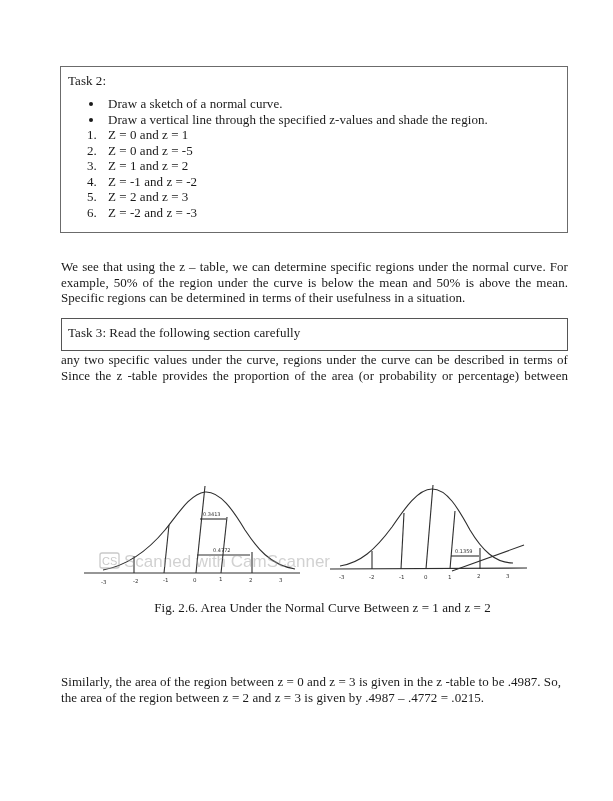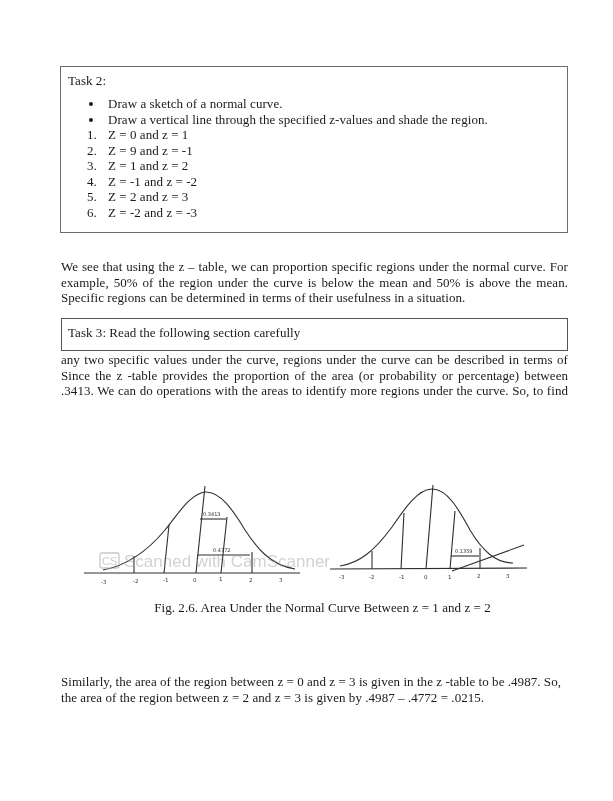--- a/index.html
+++ b/index.html
@@ -25,43 +25,42 @@
 <div class="abs t" style="left:68px; top:73px;">Task 2:</div>
 
 <div class="bullet" style="left:89px; top:102px;"></div>
 <div class="line t" style="left:108px; top:96px;">Draw a sketch of a normal curve.</div>
 <div class="bullet" style="left:89px; top:118px;"></div>
 <div class="line t" style="left:108px; top:112px;text-align:center;">Draw a vertical line through the specified z-values and shade the region.</div>
 
 <div class="line t" style="left:87px; top:127px;">1.</div>
 <div class="line t" style="left:108px; top:127px;">Z = 0 and z = 1</div>
 <div class="line t" style="left:87px; top:143px;">2.</div>
-<div class="line t" style="left:108px; top:143px;">Z = 9 and z = -1</div>
+<div class="line t" style="left:108px; top:143px;">Z = 0 and z = -5</div>
 <div class="line t" style="left:87px; top:158px;">3.</div>
 <div class="line t" style="left:108px; top:158px;">Z = 1 and z = 2</div>
 <div class="line t" style="left:87px; top:174px;">4.</div>
 <div class="line t" style="left:108px; top:174px;">Z = -1 and z = -2</div>
 <div class="line t" style="left:87px; top:189px;">5.</div>
 <div class="line t" style="left:108px; top:189px;">Z = 2 and z = 3</div>
 <div class="line t" style="left:87px; top:205px;">6.</div>
 <div class="line t" style="left:108px; top:205px;">Z = -2 and z = -3</div>
 
 <div class="para t" style="top:259px;">
-  <span class="l">We see that using the z – table, we can proportion specific regions under the normal curve. For</span>
+  <span class="l">We see that using the z – table, we can determine specific regions under the normal curve. For</span>
   <span class="l">example, 50% of the region under the curve is below the mean and 50% is above the mean.</span>
   <span class="l last">Specific regions can be determined in terms of their usefulness in a situation.</span>
 </div>
 
 <div id="task3-box" class="box"></div>
 <div class="abs t" style="left:68px; top:325px;">Task 3: Read the following section carefully</div>
 
 <div class="para t" style="top:352px;">
   <span class="l">any two specific values under the curve, regions under the curve can be described in terms of</span>
   <span class="l">Since the z -table provides the proportion of the area (or probability or percentage) between</span>
-  <span class="l">.3413. We can do operations with the areas to identify more regions under the curve. So, to find</span>
 </div>
 
 <svg id="figure" viewBox="80 462 490 140" xmlns="http://www.w3.org/2000/svg">
   <g stroke="#2e2e2e" fill="none" stroke-width="1.1">
 
     <line x1="84" y1="573" x2="300" y2="573" stroke-width="1.2"></line>
 
     <path d="M103,570 C130,565 150,548 165,530 C178,514 190,494 205,492 C220,491 233,510 245,530 C257,548 270,565 295,569"></path>
 
     <line x1="134" y1="556" x2="134" y2="573"></line>

